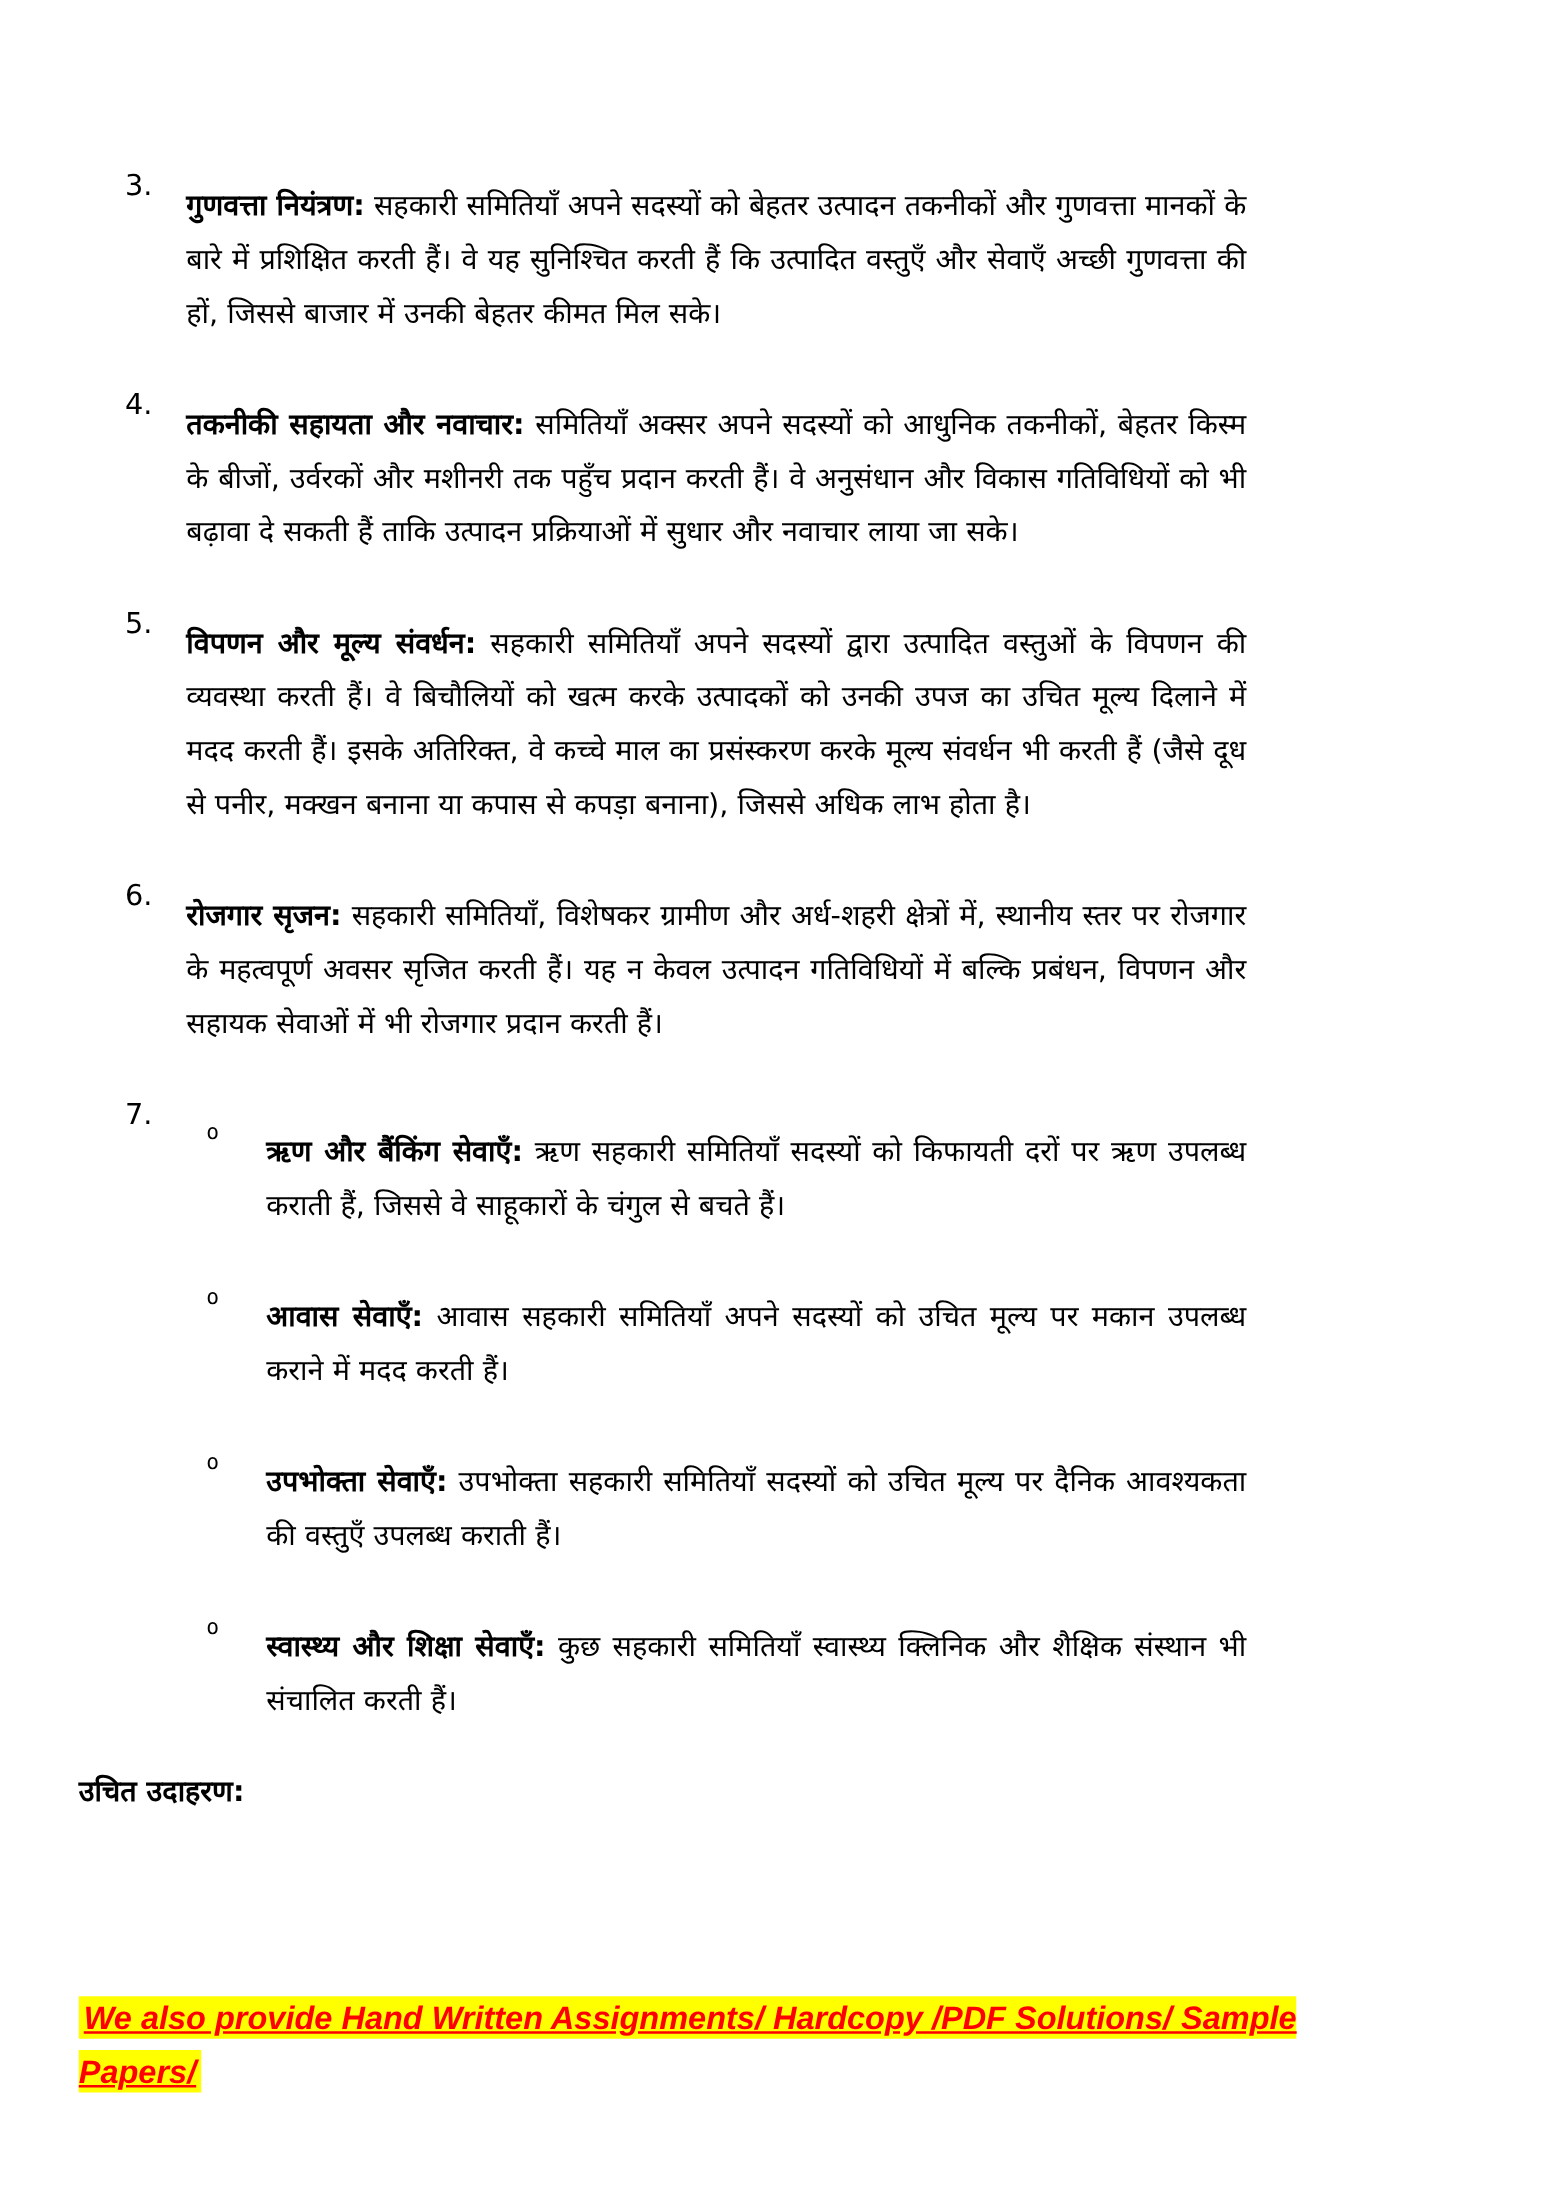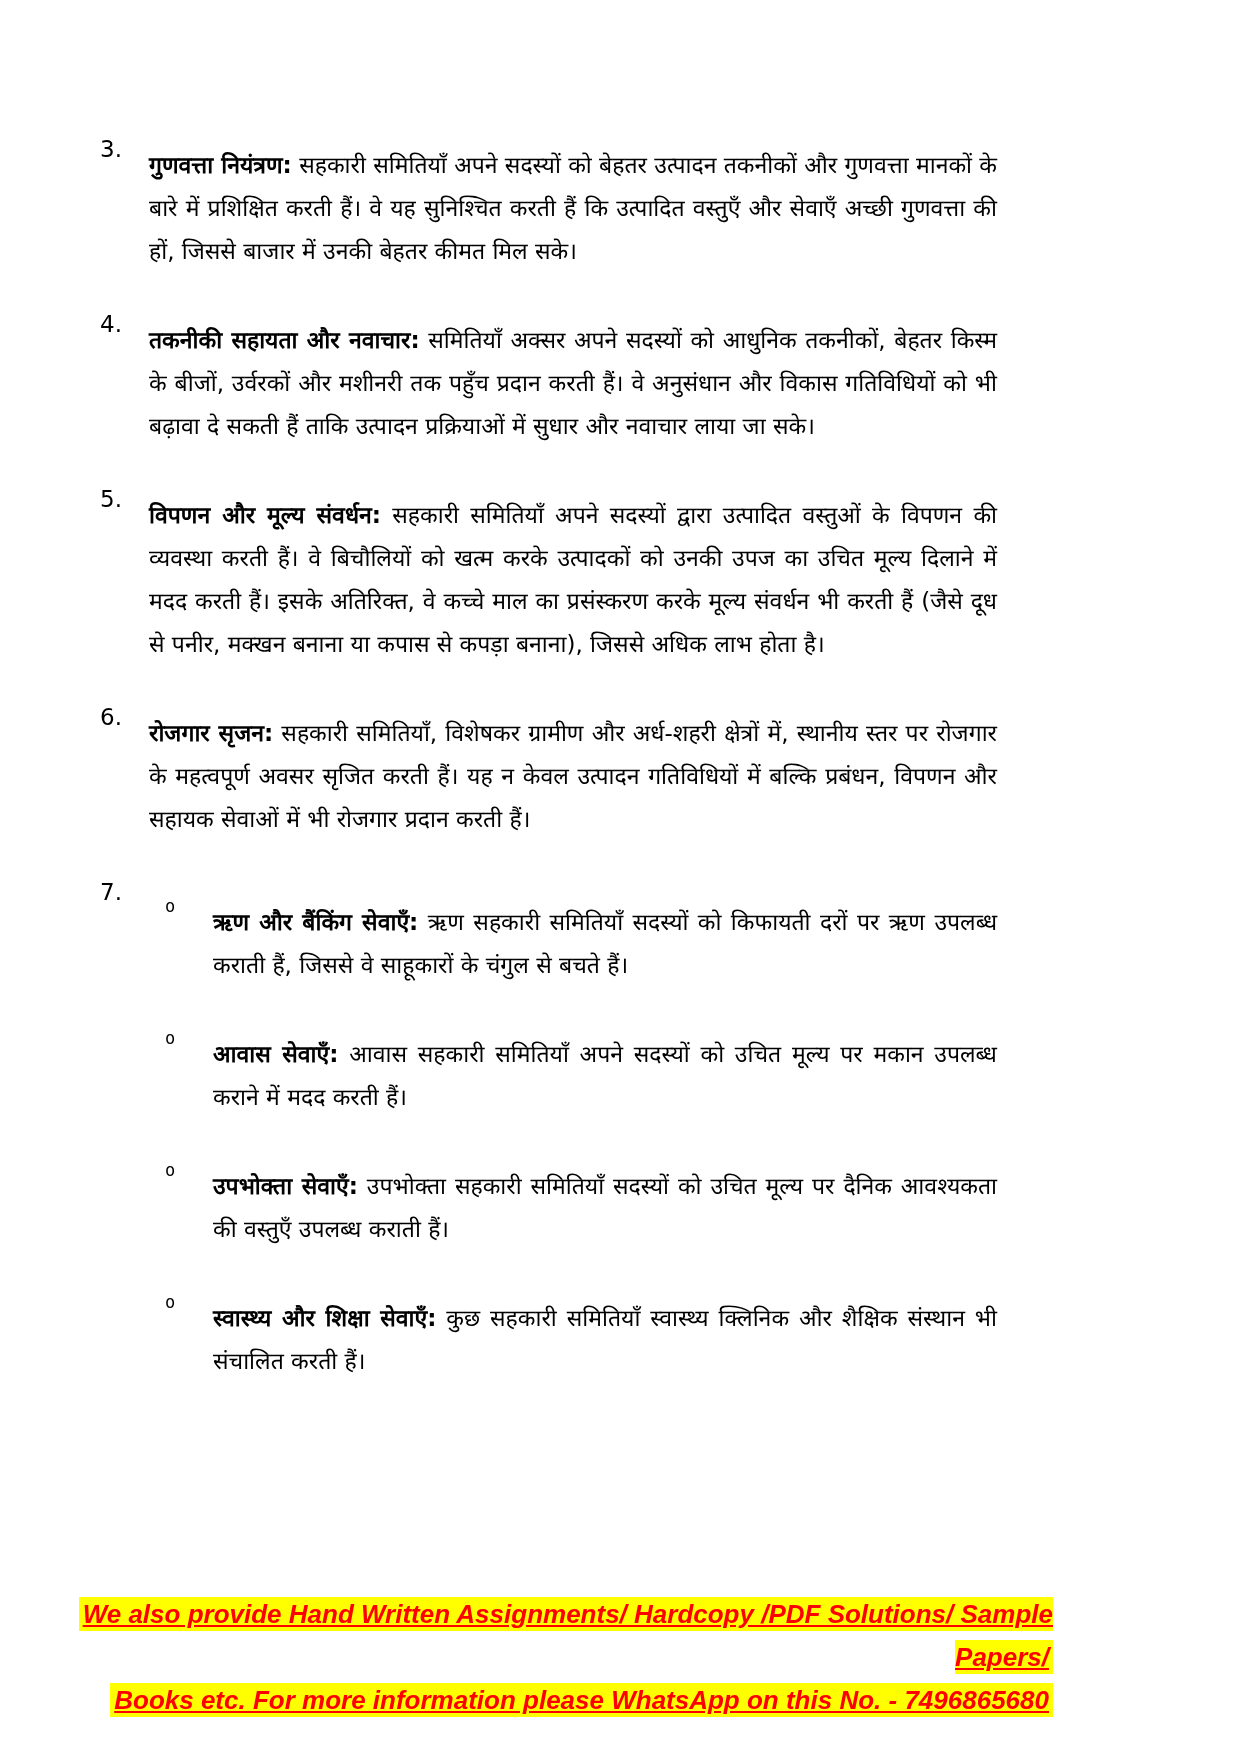--- a/index.html
+++ b/index.html
@@ -66,21 +66,21 @@
     font-size: 23px;
     line-height: 43px;
     font-weight: bold;
   }
 
   .footer {
     position: absolute;
     top: 1593px;
     left: 63px;
     width: 990px;
-    text-align: right;
+    text-align: left;
     font-family: "Liberation Sans", sans-serif;
     font-size: 26px;
     line-height: 43px;
     font-weight: bold;
     font-style: italic;
   }
 
   .footer .hl {
     background: #ffff00;
     color: #ff0000;
@@ -142,21 +142,21 @@
           <p class="txt"><b class="lead">उपभोक्ता सेवाएँ:</b> <span>उपभोक्ता सहकारी समितियाँ सदस्यों को उचित मूल्य पर दैनिक आवश्यकता की वस्तुएँ उपलब्ध कराती हैं।</span></p>
         </div>
 
         <div class="subli">
           <span class="sub-marker">o</span>
           <p class="txt"><b class="lead">स्वास्थ्य और शिक्षा सेवाएँ:</b> <span>कुछ सहकारी समितियाँ स्वास्थ्य क्लिनिक और शैक्षिक संस्थान भी संचालित करती हैं।</span></p>
         </div>
       </div>
     </div>
 
+    <p class="section-heading">उचित उदाहरण:</p>
 
   </div>
 
   <div class="footer">
     <div><span class="hl">We also provide Hand Written Assignments/ Hardcopy /PDF Solutions/ Sample Papers/</span></div>
-    <div><span class="hl">Books etc. For more information please WhatsApp on this No. - 7496865680</span></div>
   </div>
 
 </div>
 
 </body></html>

